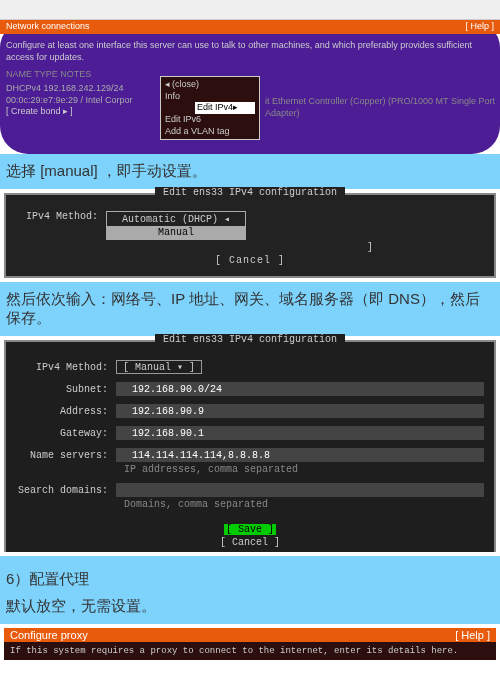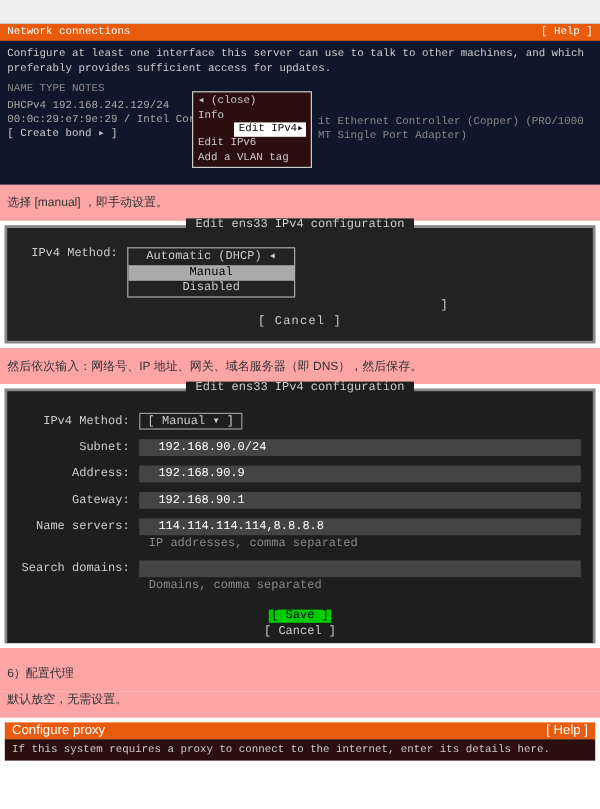--- a/index.html
+++ b/index.html
@@ -1,30 +1,30 @@
 <!DOCTYPE html>
 <html><head>
 <meta charset="utf-8">
 <style>
   * { box-sizing: border-box; margin: 0; padding: 0; }
   body { width: 500px; background: #fff; font-family: sans-serif; font-size: 11px; color: #333; }
-  .term { font-family: Liberation Mono, monospace; font-size: 9px; color: #ccc; background: #0f172a; line-height: 1.3; }
+  .term { font-family: Liberation Sans, sans-serif; font-size: 9px; color: #ccc; background: #4c1d95; line-height: 1.3; border-radius: 28px; }
   .orange-bar { background: #e85a0c; color: #fff; padding: 2px 6px; display: flex; justify-content: space-between; height: 14px; align-items: center; }
   .orange-bar .help { }
   .panel1 { padding: 6px; position: relative; }
   .panel1 .intro { color: #ccc; margin-bottom: 6px; }
   .col-head { color: #888; }
   .nic-list { margin-top: 2px; }
   .nic-row { display: flex; align-items: center; }
   .hl { background: #fff; color: #000; padding: 0 2px; }
   .gray { color: #aaa; }
   .menu-box { position: absolute; left: 160px; top: 42px; border: 1px solid #ccc; background: #2c0e0e; width: 100px; padding: 2px 4px; }
   .nic-extra { color: #888; position: absolute; left: 265px; top: 62px; }
   .panel1 .bond { color: #ccc; }
-  .caption { padding: 8px 6px; font-size: 10px; color: #333; background: #fca5a5; }
+  .caption { padding: 8px 6px; font-size: 15px; color: #333; background: #7dd3fc; }
 
   .panel2 { background: #222; border: 2px solid #888; margin: 4px; padding: 10px; font-family: "Courier New", monospace; font-size: 10px; color: #ccc; position: relative; }
   .panel2 .framelabel { position: absolute; top: -8px; left: 50%; transform: translateX(-50%); background: #222; padding: 0 8px; color: #ccc; }
   .method-row { display: flex; align-items: flex-start; margin-top: 6px; }
   .method-label { width: 90px; text-align: right; padding-right: 8px; }
   .drop { border: 1px solid #aaa; width: 140px; text-align: center; }
   .drop div { padding: 1px 6px; }
   .drop .selopt { background: #aaa; color: #000; }
   .brackets { text-align: center; margin-top: 2px; letter-spacing: 1px; color: #ccc;}
   .brk-r { text-align: right; padding-right: 110px; }
@@ -57,21 +57,21 @@
   <div class="panel1">
     <div class="intro">Configure at least one interface this server can use to talk to other machines, and which preferably provides sufficient access for updates.</div>
     <div class="col-head">   NAME   TYPE   NOTES</div>
     <div class="nic-list">
       <div class="gray">DHCPv4  192.168.242.129/24</div>
       <div class="gray">00:0c:29:e7:9e:29 / Intel Corpor</div>
     </div>
     <div class="menu-box">
       <div>◂ (close)</div>
       <div>  Info</div>
-      <div class="hl" style="display:flex;justify-content:flex-end;margin-left:30px;">
+      <div class="hl" style="display:flex;justify-content:flex-start;margin-left:30px;">
         <span>Edit IPv4</span>
         <span>▸</span>
       </div>
       <div>  Edit IPv6</div>
       <div>  Add a VLAN tag</div>
     </div>
     <div class="nic-extra">it Ethernet Controller (Copper) (PRO/1000 MT Single Port Adapter)</div>
     <div class="bond">[ Create bond ▸ ]</div>
     <div style="height:30px"></div>
   </div>
@@ -79,21 +79,20 @@
 
 <div class="caption">选择 [manual] ，即手动设置。</div>
 
 <div class="panel2">
   <div class="framelabel">Edit ens33 IPv4 configuration</div>
   <div class="method-row">
     <div class="method-label">IPv4 Method:</div>
     <div class="drop">
       <div>Automatic (DHCP) ◂</div>
       <div class="selopt">Manual</div>
-      <div>Disabled</div>
     </div>
   </div>
   <div class="brackets brk-r">]</div>
   <div class="brackets">[ Cancel   ]</div>
 </div>
 
 <div class="caption">然后依次输入：网络号、IP 地址、网关、域名服务器（即 DNS），然后保存。</div>
 
 <div class="panel3">
   <div class="framelabel">Edit ens33 IPv4 configuration</div>

